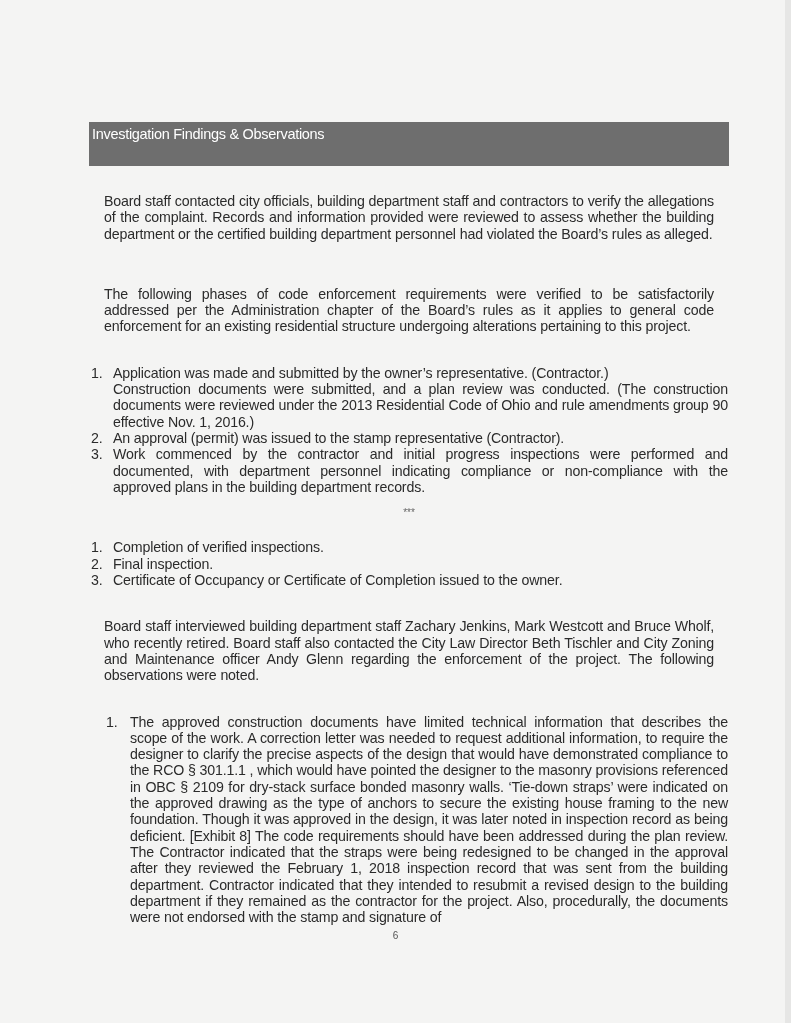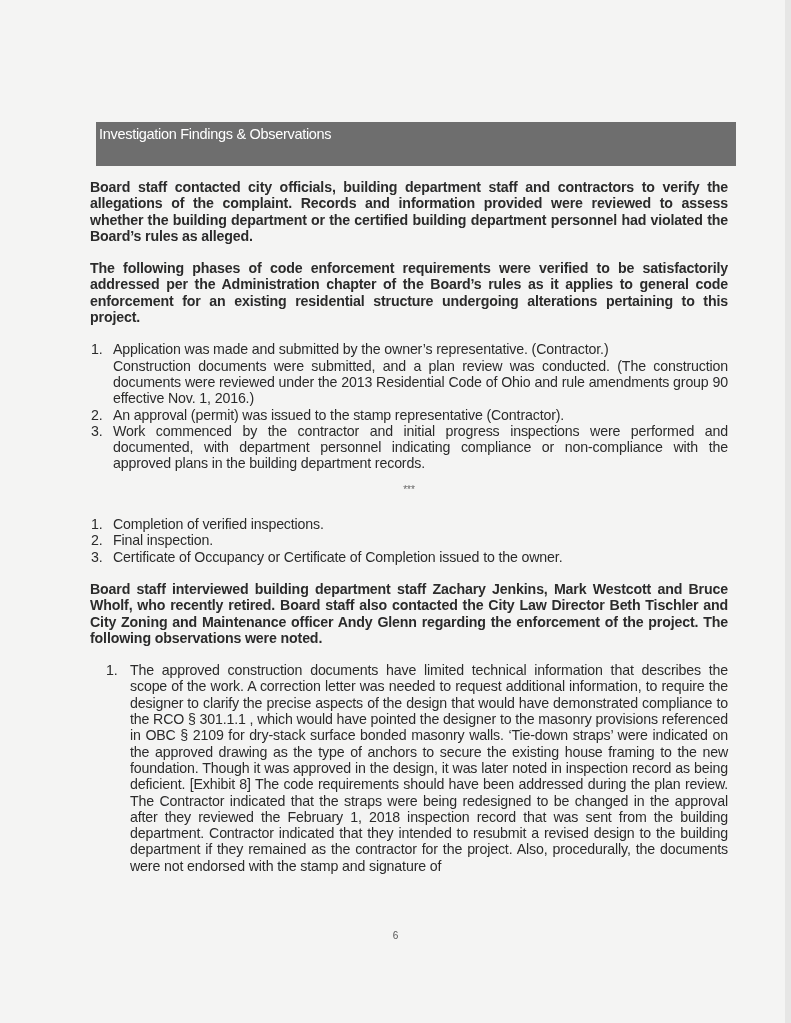--- a/index.html
+++ b/index.html
@@ -23,43 +23,41 @@
       height: 1023px;
       background: #e6e6e5;
     }
     .section-header {
       position: absolute;
       left: 89px;
       top: 122px;
       width: 640px;
       height: 44px;
       background: #6e6e6e;
-      margin-left: 7px;
     }
     .section-header span {
       position: absolute;
       left: 3px;
       top: 4px;
       font-size: 14.5px;
       color: #ffffff;
       letter-spacing: -0.3px;
     }
     .content {
       position: absolute;
       left: 90px;
       top: 179px;
       width: 638px;
       font-size: 14.2px;
       line-height: 16.3px;
       letter-spacing: -0.15px;
     }
     p {
-      margin: 0;
+      margin: 14px;
       text-align: justify;
-      font-weight: bold;
     }
     .gap { height: 16px; }
     ol {
       margin: 0;
       padding: 0;
       list-style: none;
     }
     ol li {
       position: relative;
       padding-left: 23px;

